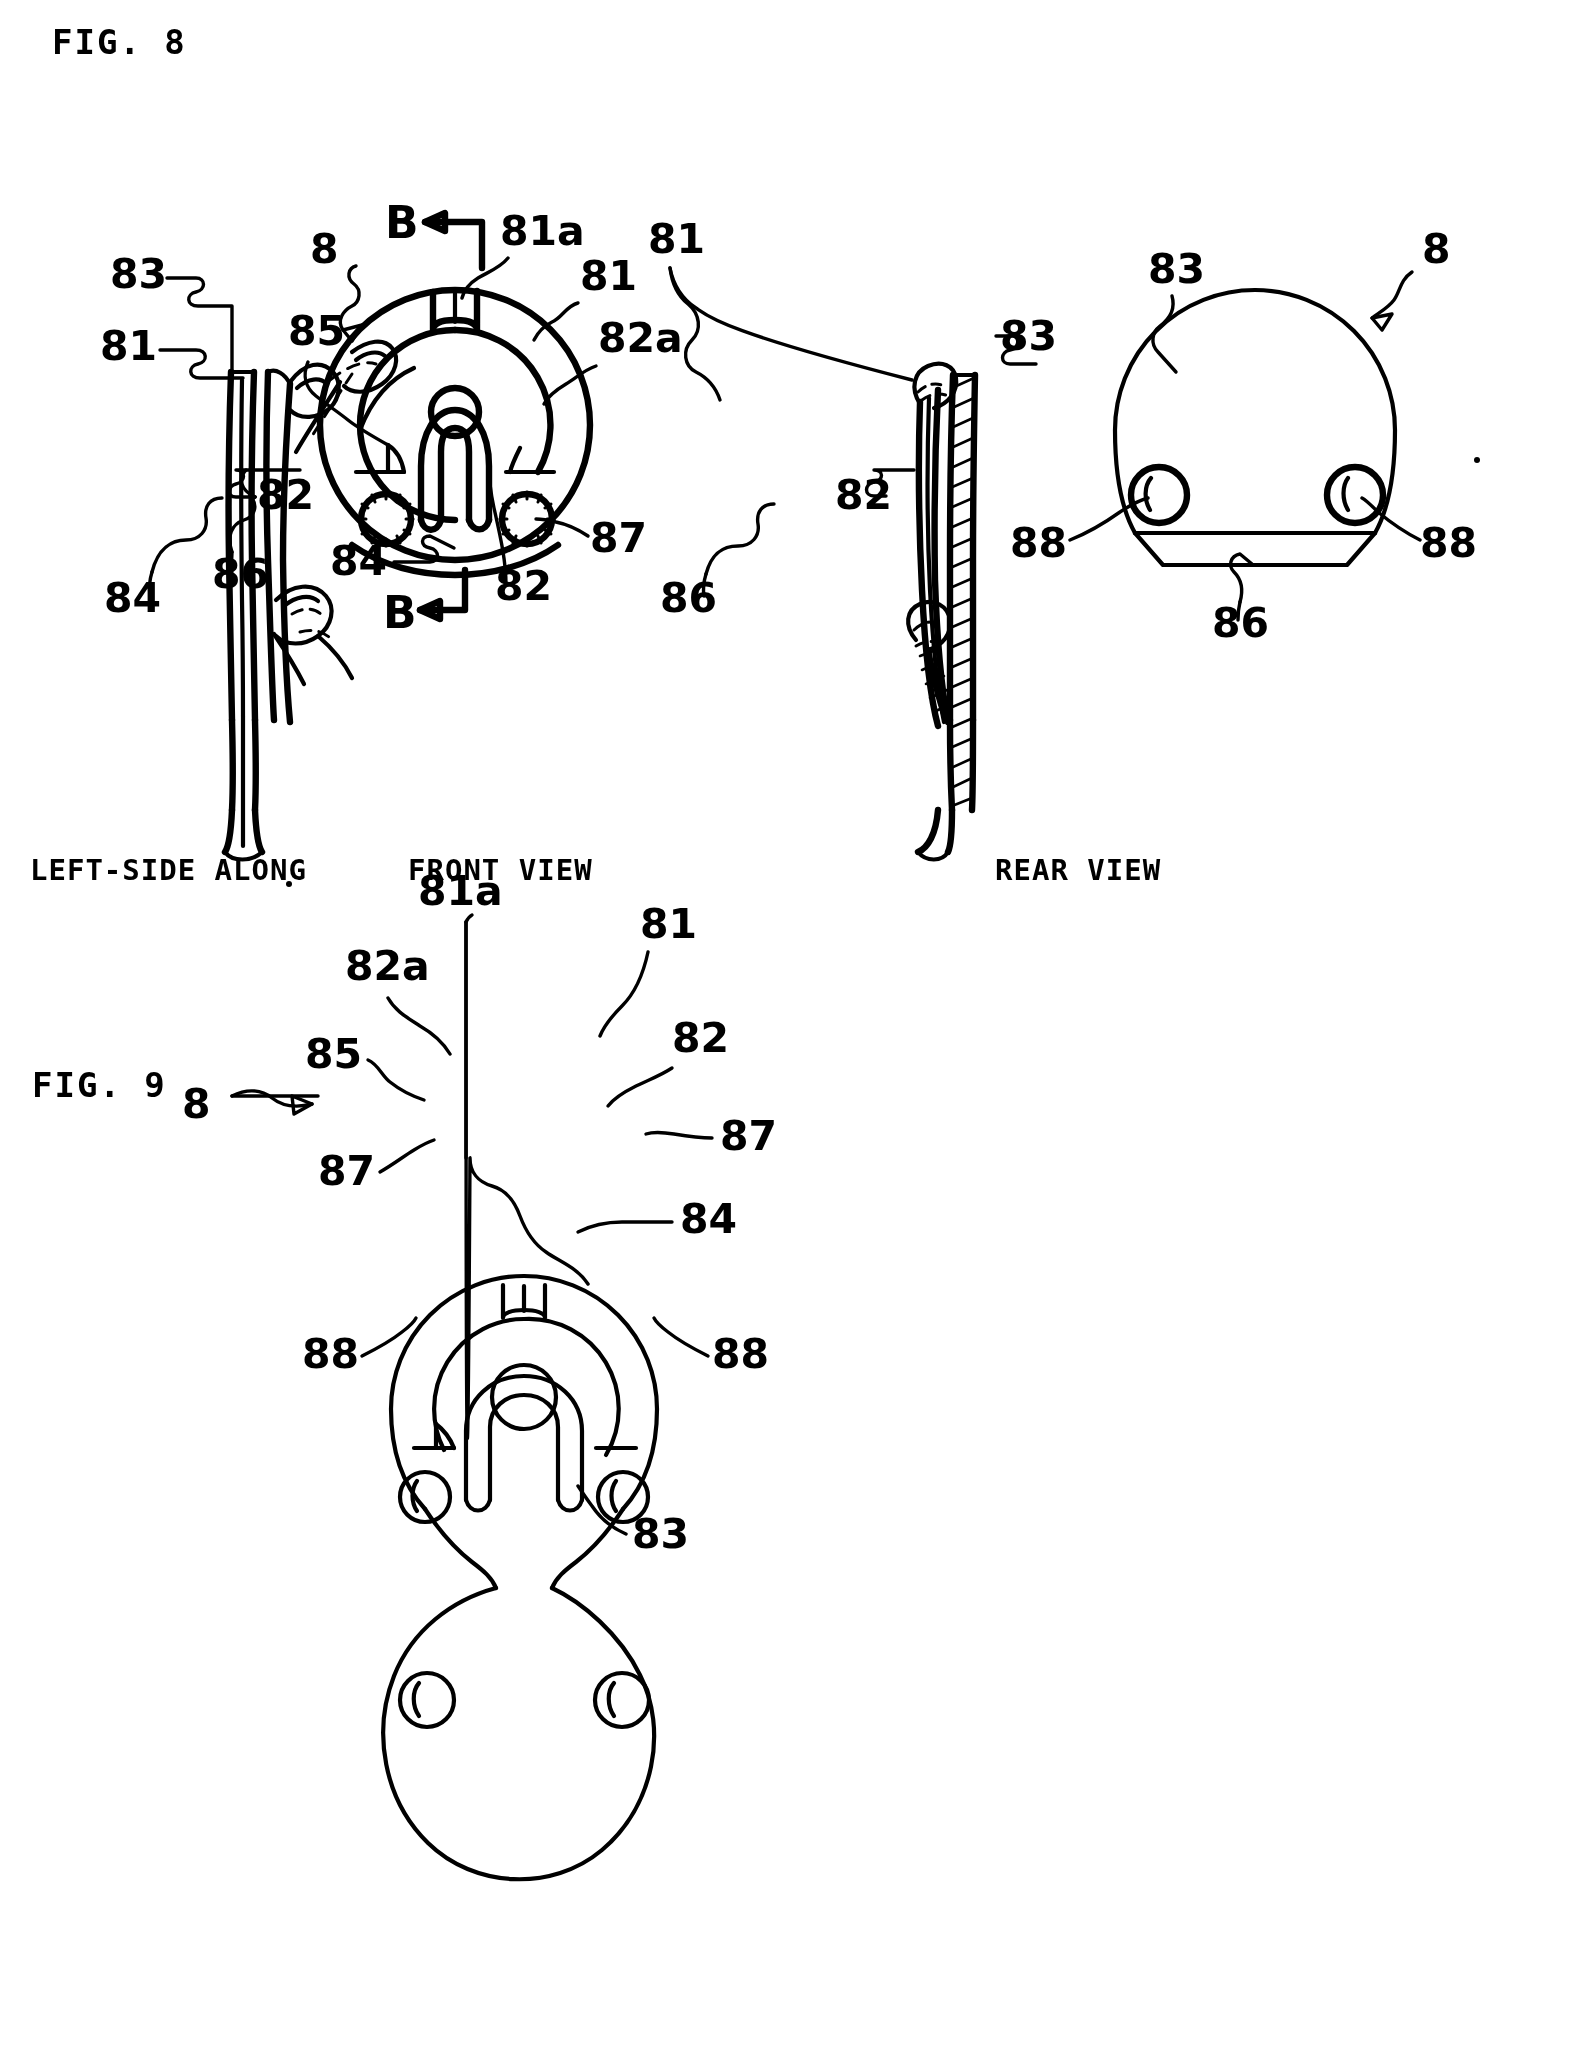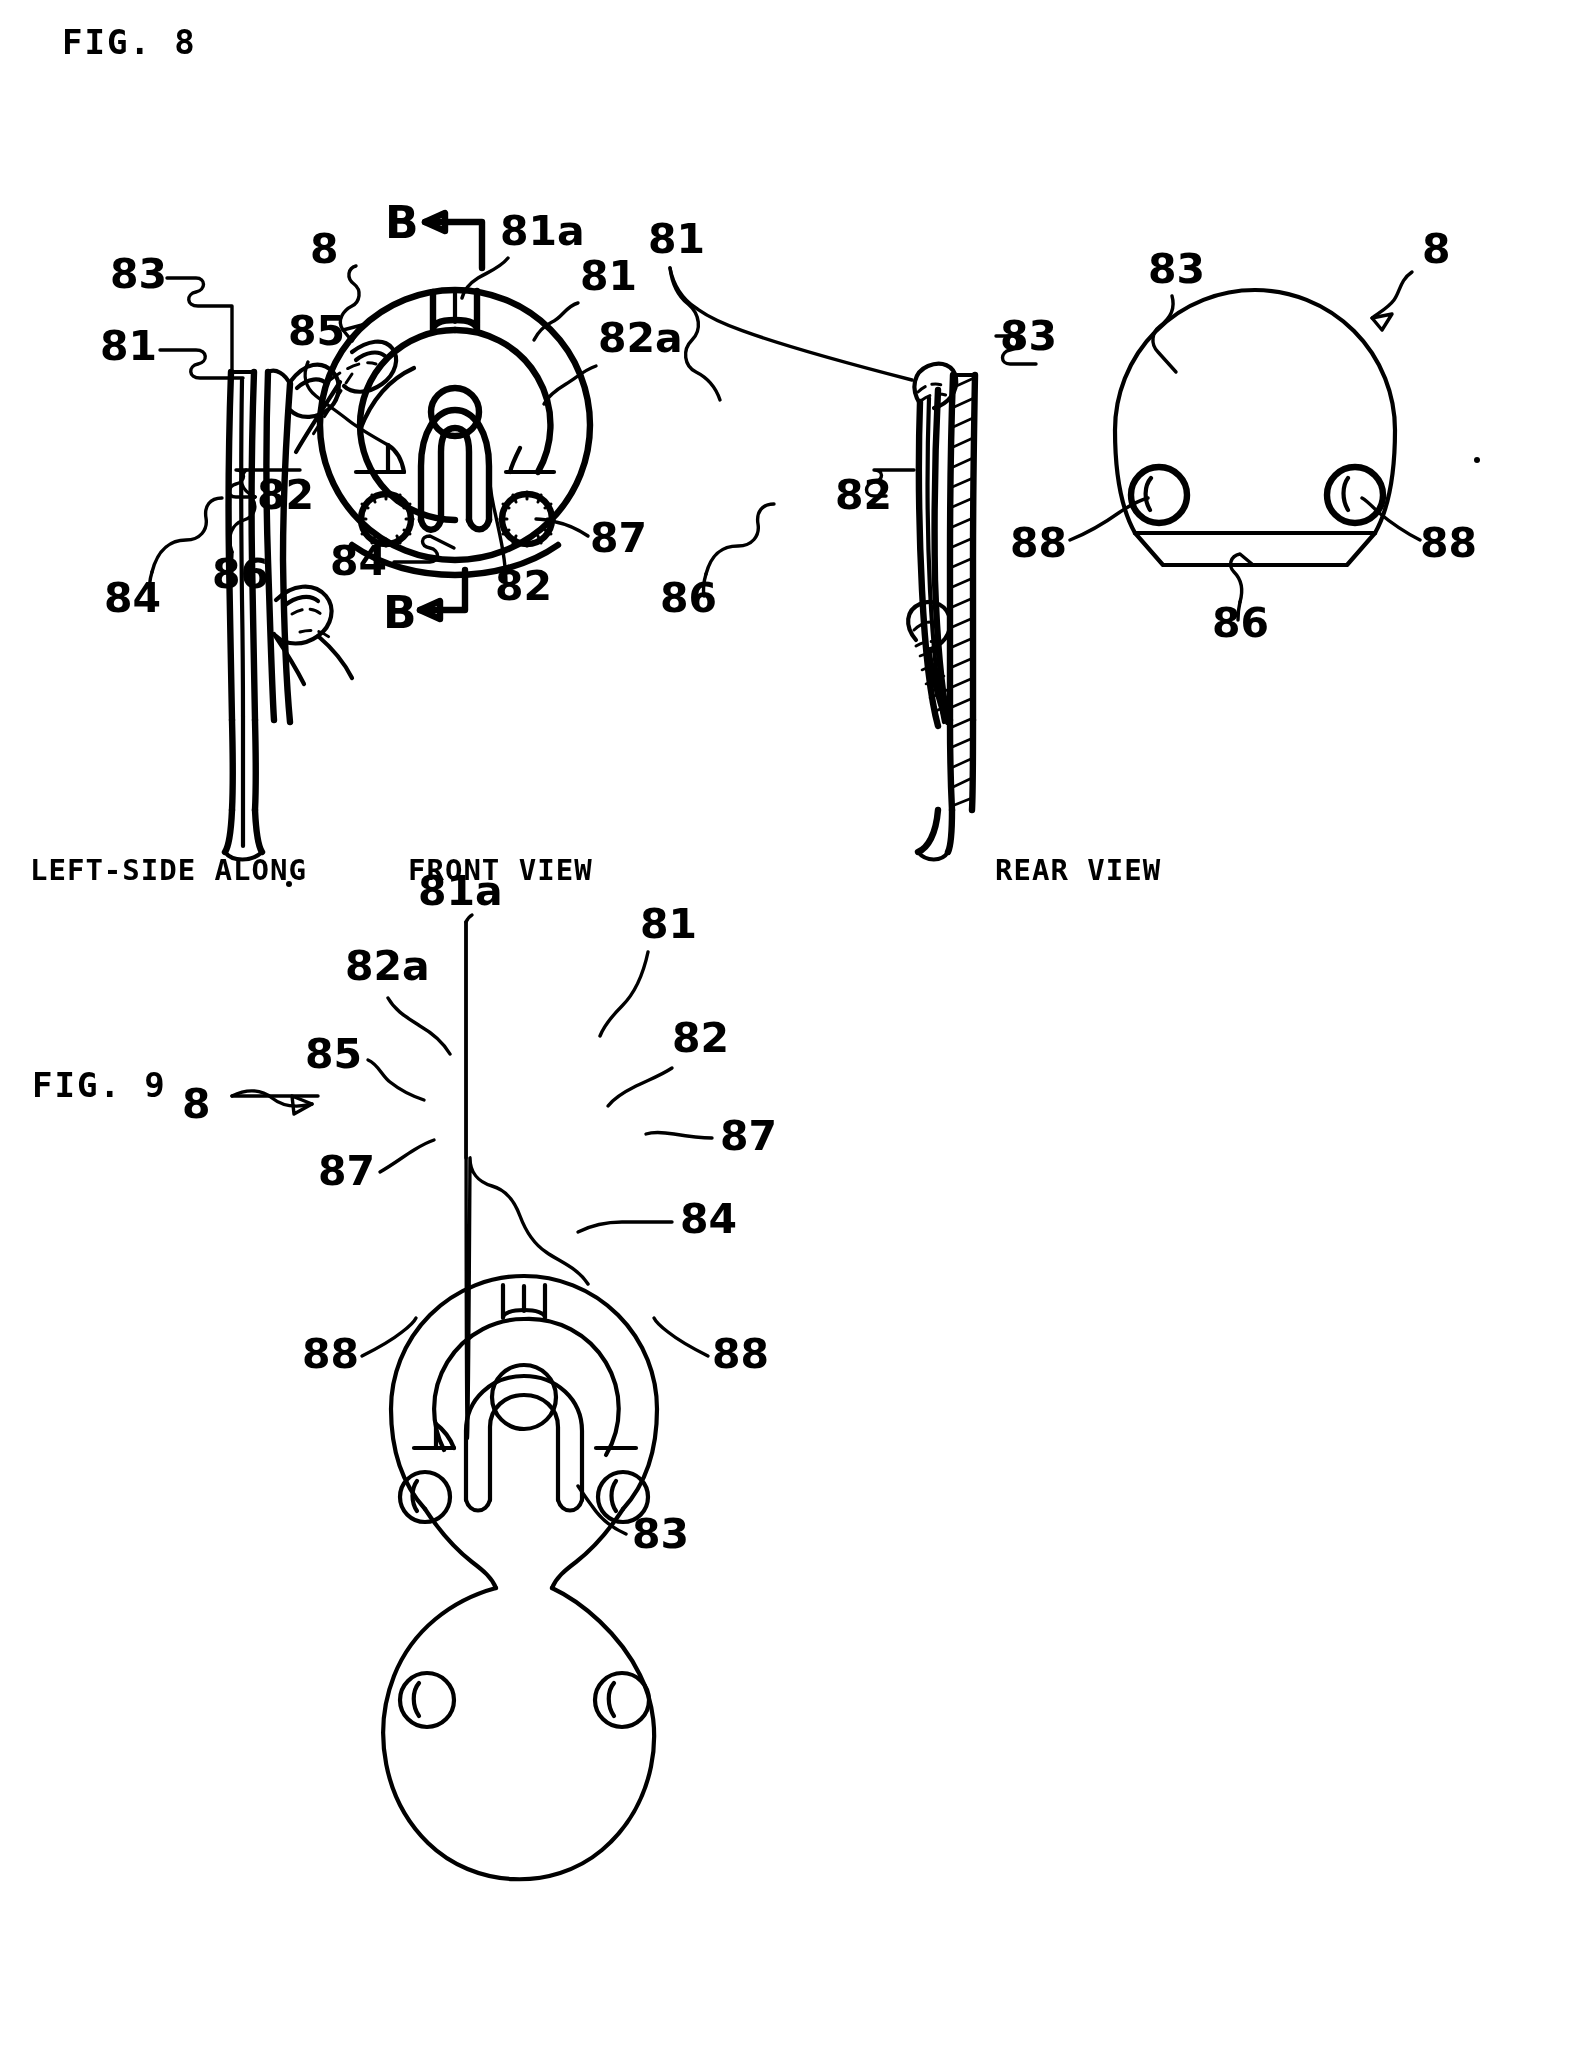--- a/index.html
+++ b/index.html
@@ -23,21 +23,21 @@
   }
   .fig-label {
     position: absolute;
     font-family: "DejaVu Sans Mono", "Liberation Mono", monospace;
     font-size: 34px;
     font-weight: 700;
     letter-spacing: 2px;
     color: #000;
     white-space: pre;
   }
-  #fig8-label { left: 52px; top: 22px; margin-left: 10px; }
+  #fig8-label { left: 52px; top: 22px; }
   #fig9-label { left: 32px; top: 1065px; }
 
   .view-caption {
     position: absolute;
     font-family: "DejaVu Sans Mono", "Liberation Mono", monospace;
     font-size: 29px;
     font-weight: 700;
     letter-spacing: 1px;
     line-height: 44px;
     color: #000;

